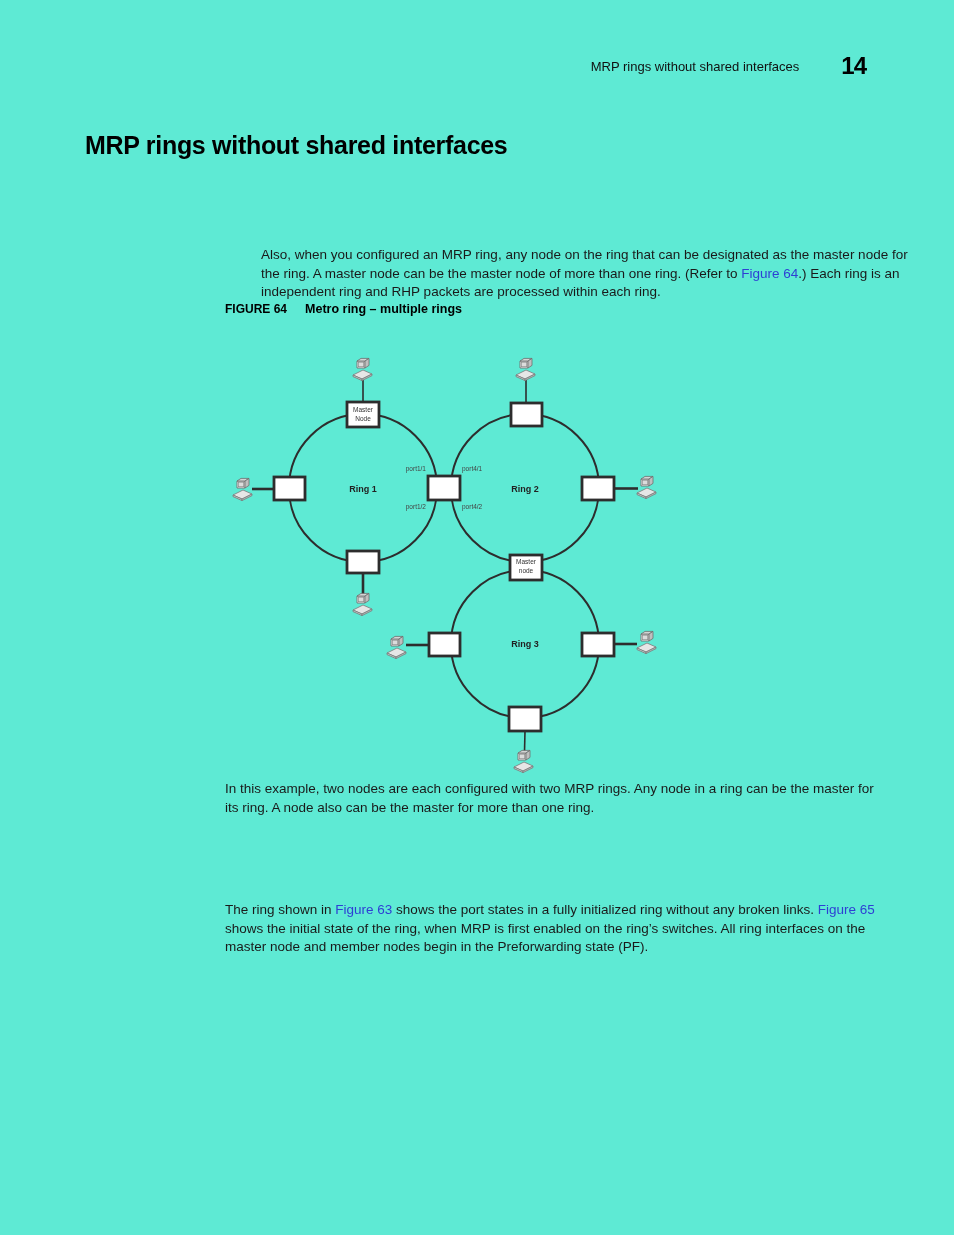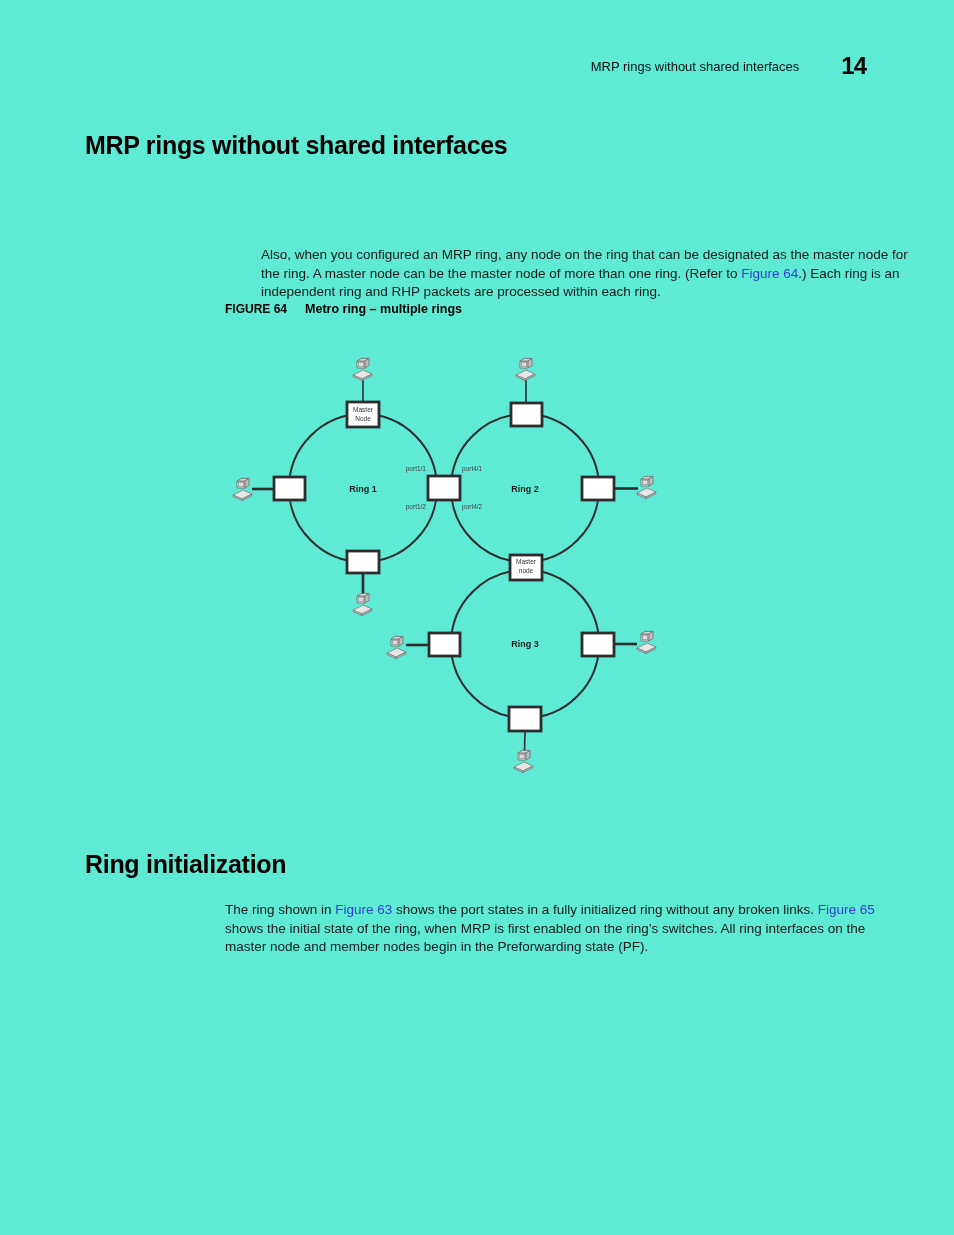--- a/index.html
+++ b/index.html
@@ -131,18 +131,18 @@
     <use href="#pc" x="153" y="17"></use>
     <use href="#pc" x="316" y="17"></use>
     <use href="#pc" x="33" y="137"></use>
     <use href="#pc" x="437" y="135"></use>
     <use href="#pc" x="153" y="252"></use>
     <use href="#pc" x="187" y="295"></use>
     <use href="#pc" x="437" y="290"></use>
     <use href="#pc" x="314" y="409"></use>
   </svg>
 
+  <p class="body-text p3">In this example, two nodes are each configured with two MRP rings.  Any node in a ring can be the master for its ring.  A node also can be the master for more than one ring.</p>
 
-  <h2 class="section-title h2-ring">Ring initialization</h2>
 
   <p class="body-text p4"><span>The ring shown in </span><a class="xref">Figure 63</a><span> shows the port states in a fully initialized ring without any broken links. </span><a class="xref">Figure 65</a><span> shows the initial state of the ring, when MRP is first enabled on the ring’s switches. All ring interfaces on the master node and member nodes begin in the Preforwarding state (PF).</span></p>
 
 </div>
 
 </body></html>

